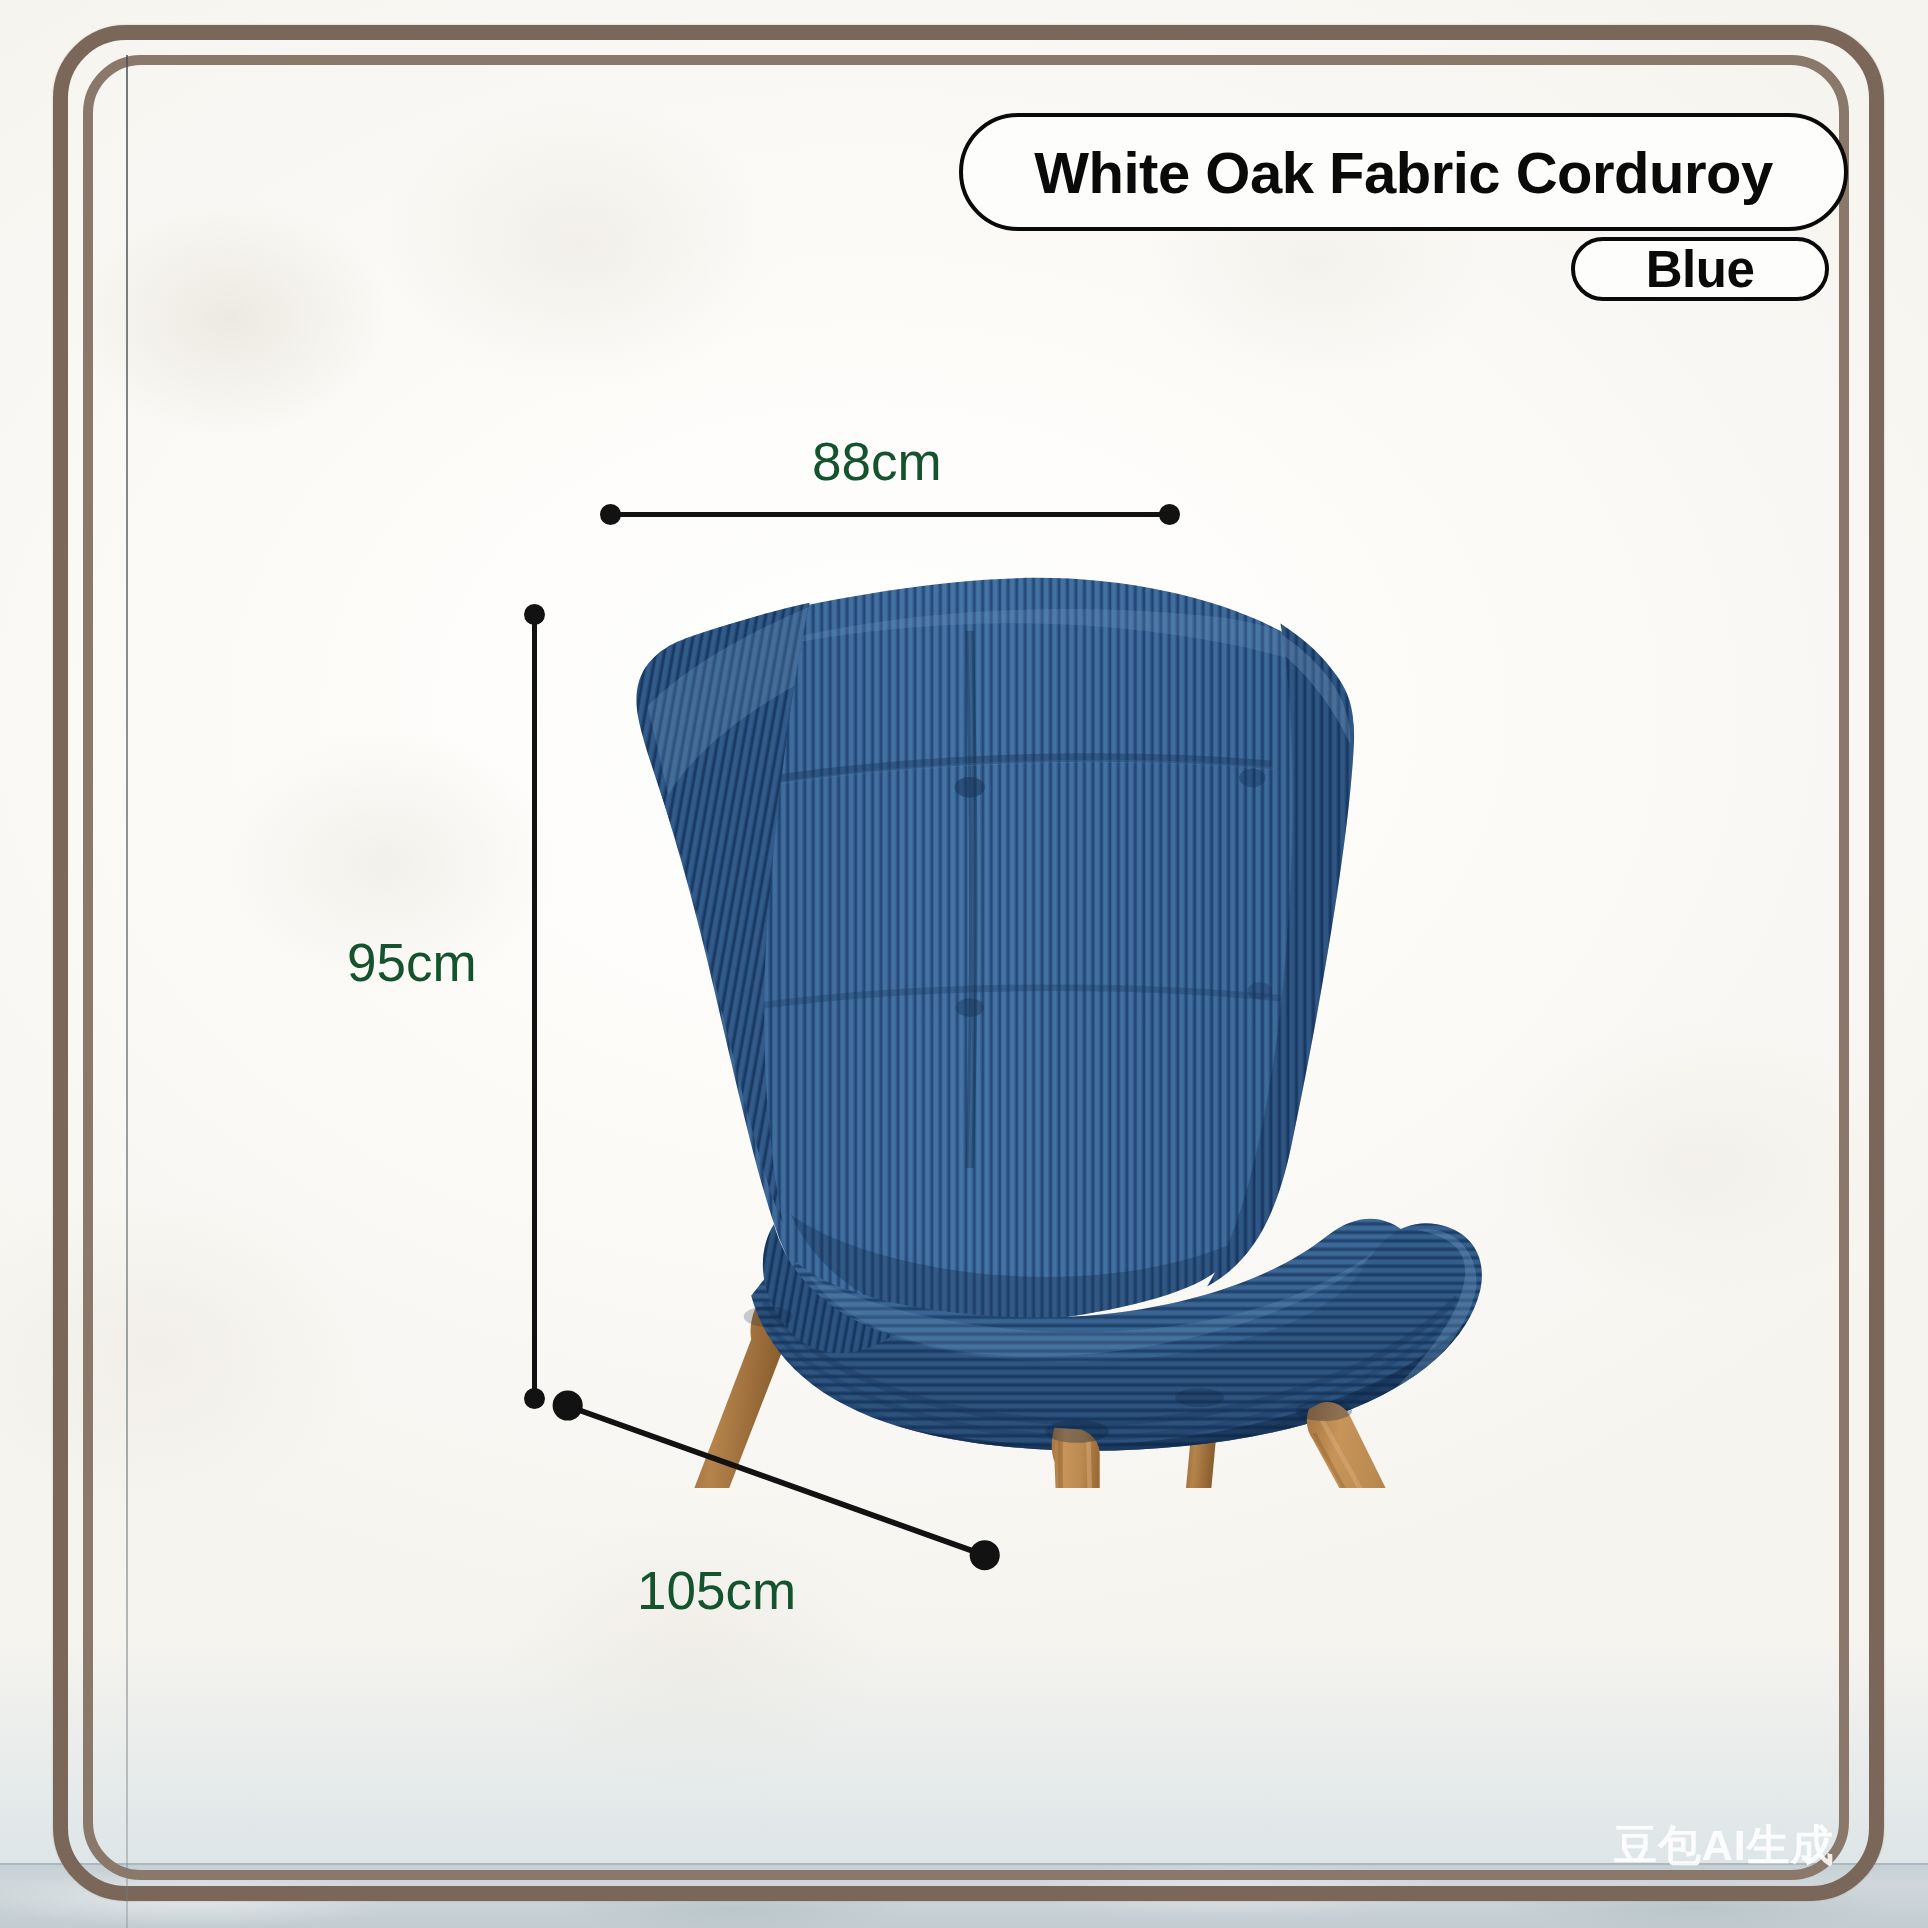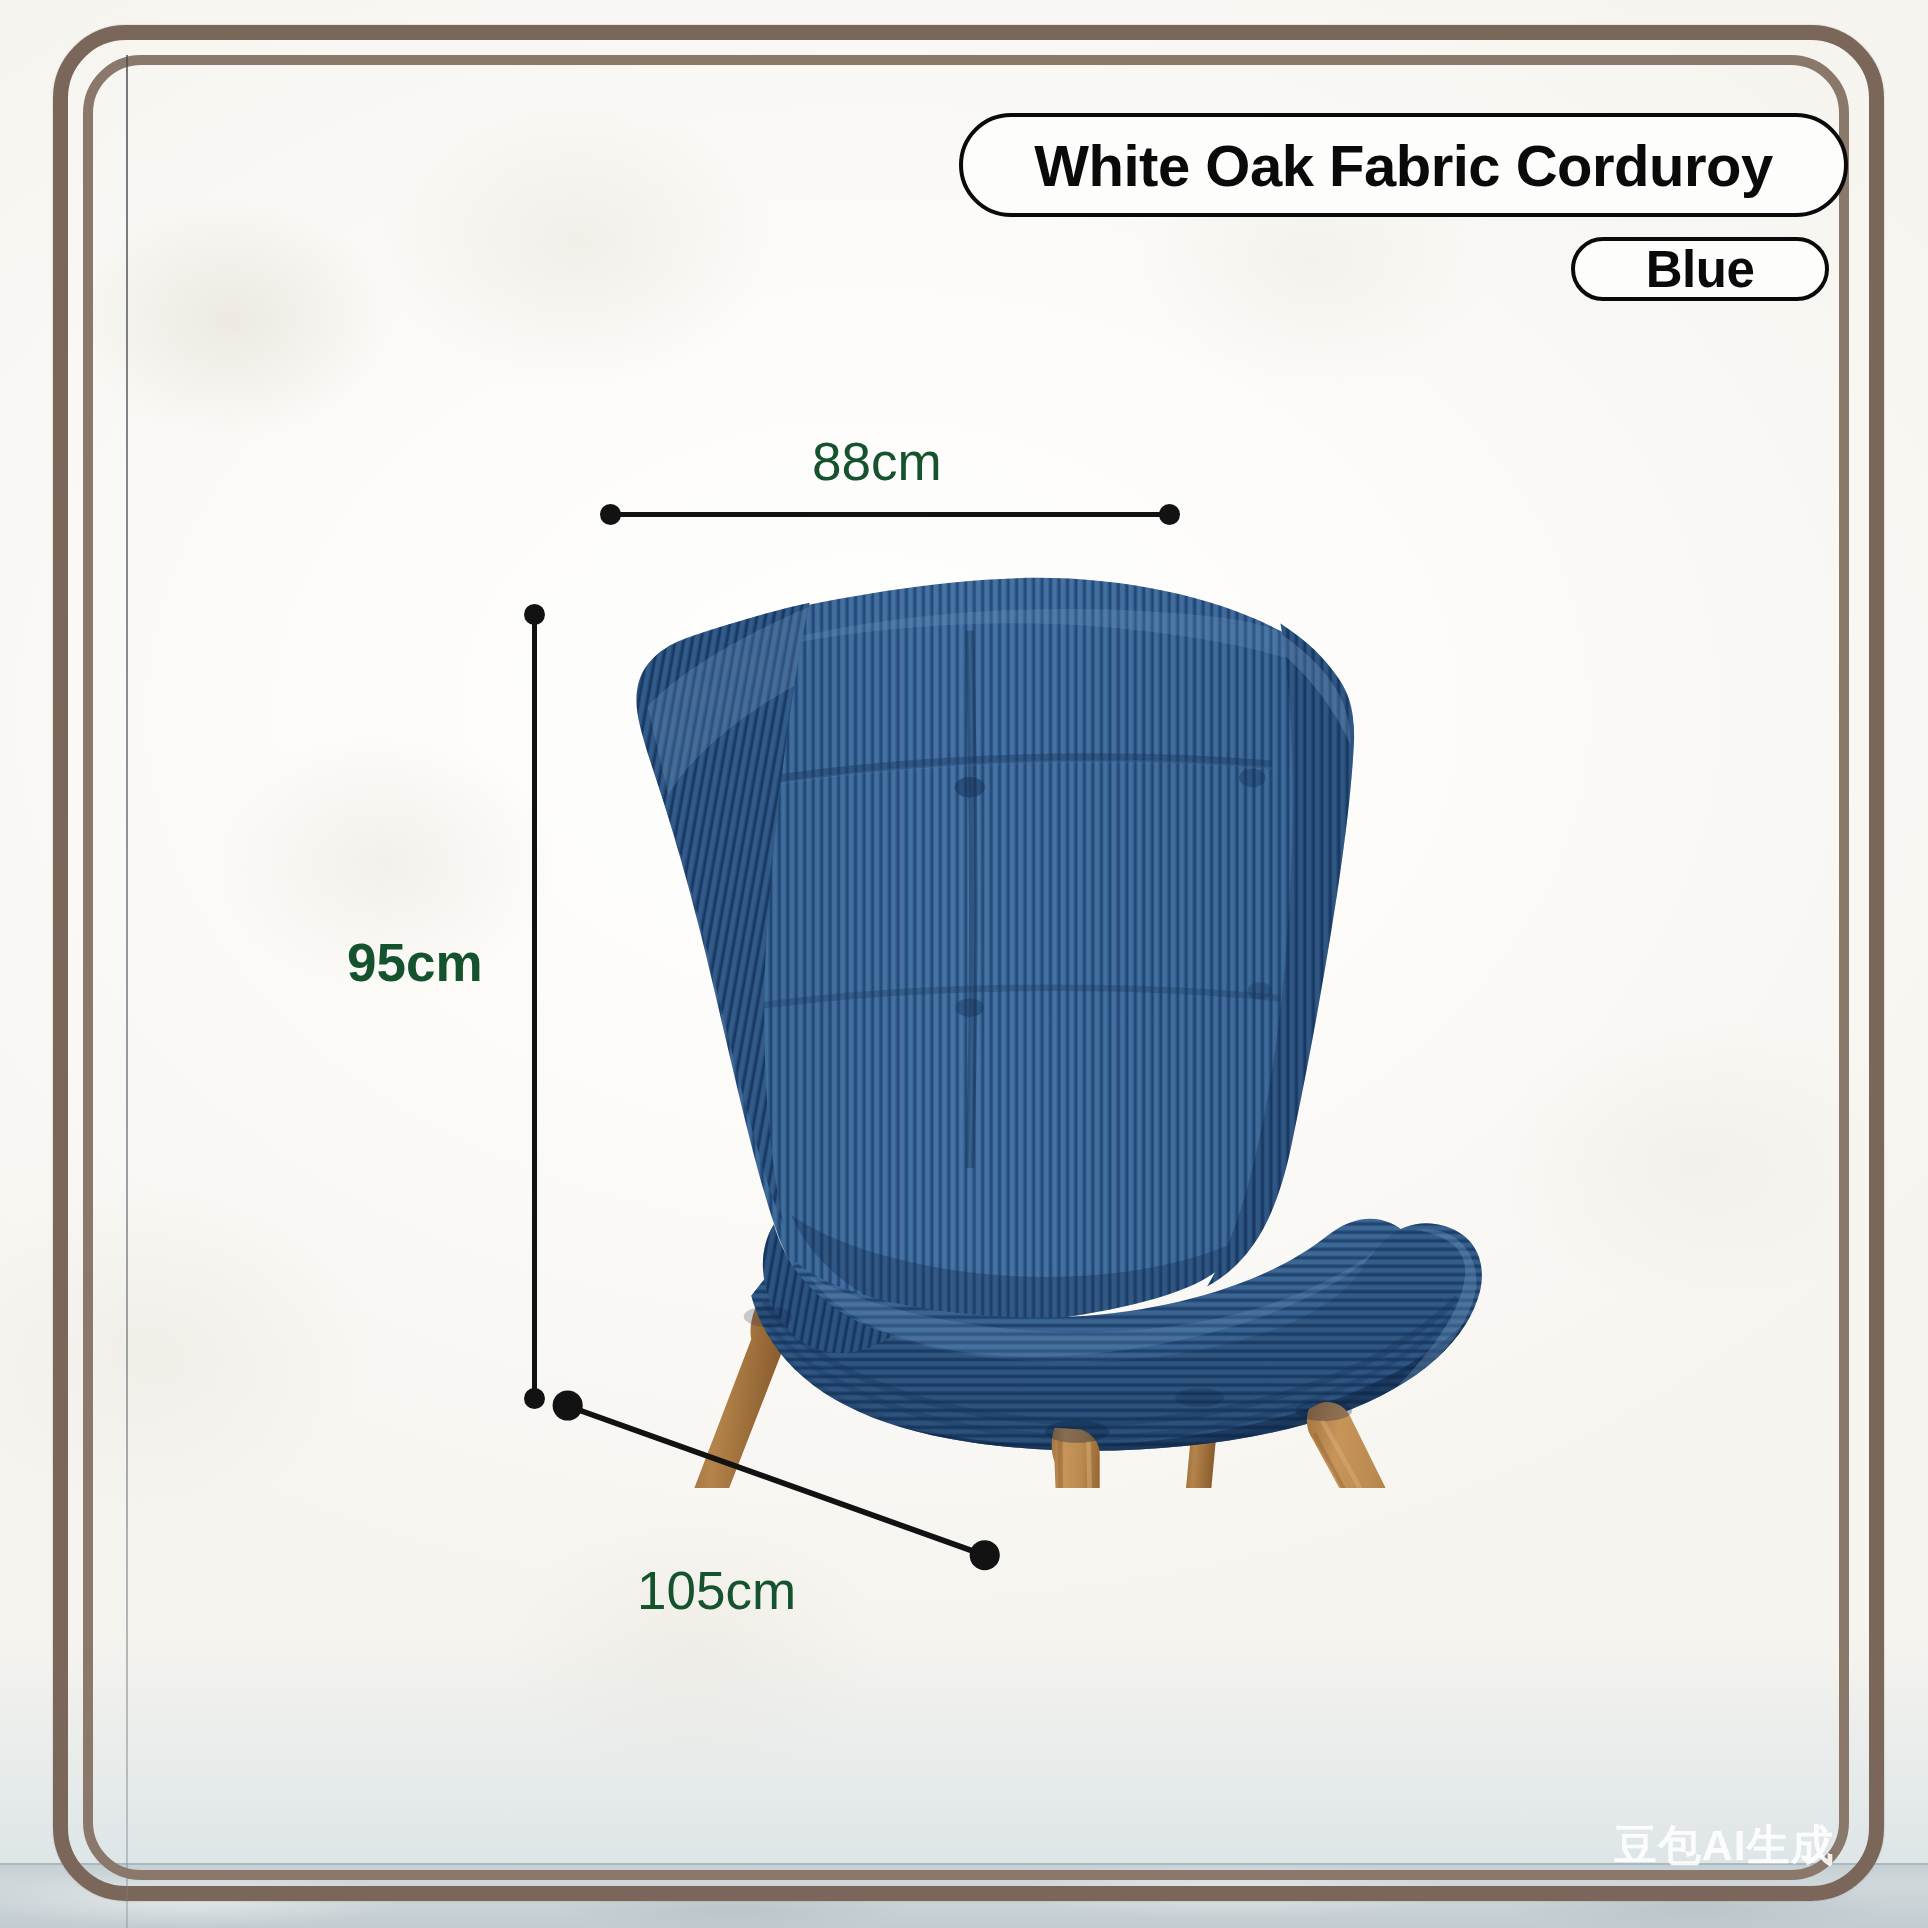--- a/index.html
+++ b/index.html
@@ -95,21 +95,21 @@
     background: #fdfdfb;
     border: 4.7px solid #0a0a0a;
     border-radius: 941px;
     color: #0a0a0a;
     font-weight: 700;
     white-space: nowrap;
     letter-spacing: -0.5px;
   }
   .pill-title {
     left: 959px; top: 113px;
-    width: 889px; height: 104px;
+    width: 889px; height: 118px;
     font-size: 58px;
   }
   .pill-color {
     left: 1571px; top: 237px;
     width: 258px; height: 64px;
     font-size: 51px;
   }
 
   
   .dim-line {
@@ -134,21 +134,21 @@
   
   .line-w { left: 610px; top: 512px; width: 559px; height: 4.7px; }
   .dot-w1 { left: 600px; top: 504px; }
   .dot-w2 { left: 1159px; top: 504px; }
   .label-w { left: 812px; top: 431px; }
 
   
   .line-h { left: 532px; top: 614px; width: 4.7px; height: 783px; }
   .dot-h1 { left: 524px; top: 604px; }
   .dot-h2 { left: 524px; top: 1388px; }
-  .label-h { left: 347px; top: 932px; font-weight: bold; }
+  .label-h { left: 347px; top: 932px; }
 
   
   .diag-wrap { position: absolute; left: 0; top: 0; width: 1928px; height: 1928px; pointer-events: none; }
   .label-d { left: 637px; top: 1560px; }
 
   
   #chair { position: absolute; left: 527px; top: 565px; width: 1055px; height: 923px; }
   .chair-svg { position: absolute; left: 0; top: 0; }
 
   

